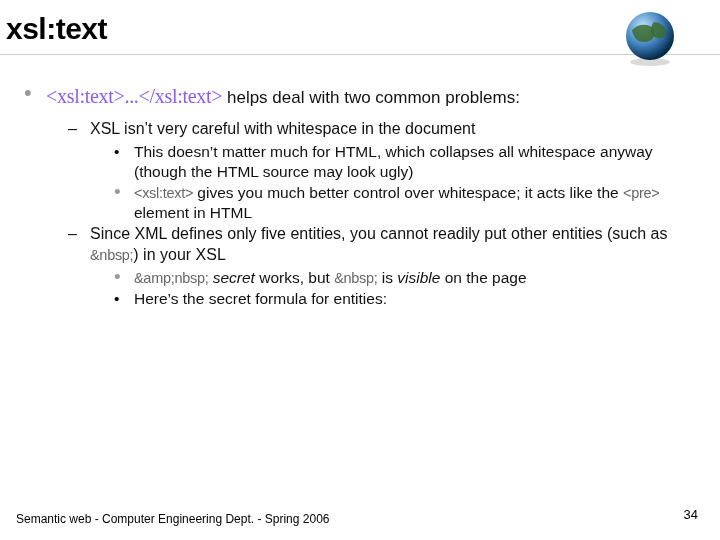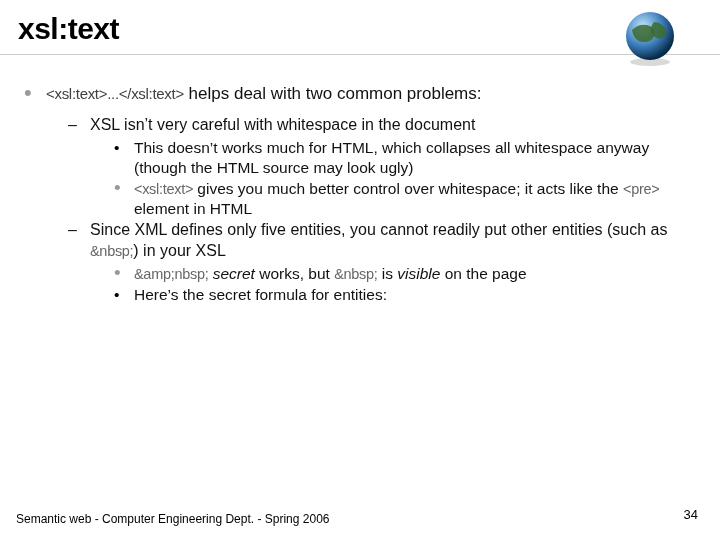--- a/index.html
+++ b/index.html
@@ -6,21 +6,21 @@
   body {
     width: 720px;
     height: 540px;
     font-family: Arial, Helvetica, sans-serif;
     background: #fff;
     position: relative;
     overflow: hidden;
   }
   .title-area {
     position: relative;
-    padding: 12px 0 8px 18px;
+    padding: 12px 0 8px 6px;
     border-bottom: 1px solid #ccc;
   }
   .title-area h1 {
     font-family: Verdana, sans-serif;
     font-size: 30px;
     font-weight: bold;
     color: #000;
     letter-spacing: -0.5px;
   }
   .globe {
@@ -42,23 +42,23 @@
   }
   .b1 .dot {
     color: #999;
     font-size: 22px;
     line-height: 20px;
     width: 22px;
     flex-shrink: 0;
   }
   .b1-text { flex: 1; }
   .code-inline {
-    font-family: Liberation Sans, sans-serif;
-    font-size: 15px;
-    color: #404040;
+    font-family: Liberation Serif, serif;
+    font-size: 20px;
+    color: #8b5cf6;
     letter-spacing: -0.3px;
   }
   .sublist {
     margin-left: 44px;
     font-size: 16px;
   }
   .dash-item {
     display: flex;
     margin-bottom: 2px;
   }
@@ -146,21 +146,21 @@
   <div class="sublist">
 
     <div class="dash-item">
       <div class="marker">–</div>
       <div class="txt">XSL isn’t very careful with whitespace in the document</div>
     </div>
 
     <div class="sub2">
       <div class="sub2-item">
         <div class="marker">•</div>
-        <div class="txt">This doesn’t works much for HTML, which collapses all whitespace anyway (though the HTML source may look ugly)</div>
+        <div class="txt">This doesn’t matter much for HTML, which collapses all whitespace anyway (though the HTML source may look ugly)</div>
       </div>
       <div class="sub2-item">
         <div class="marker grey">•</div>
         <div class="txt">
           <span class="code-small">&lt;xsl:text&gt;</span><span> gives you much better control over whitespace; it acts like the </span><span class="code-small">&lt;pre&gt;</span><span> element in HTML</span>
         </div>
       </div>
     </div>
 
     <div class="dash-item">

